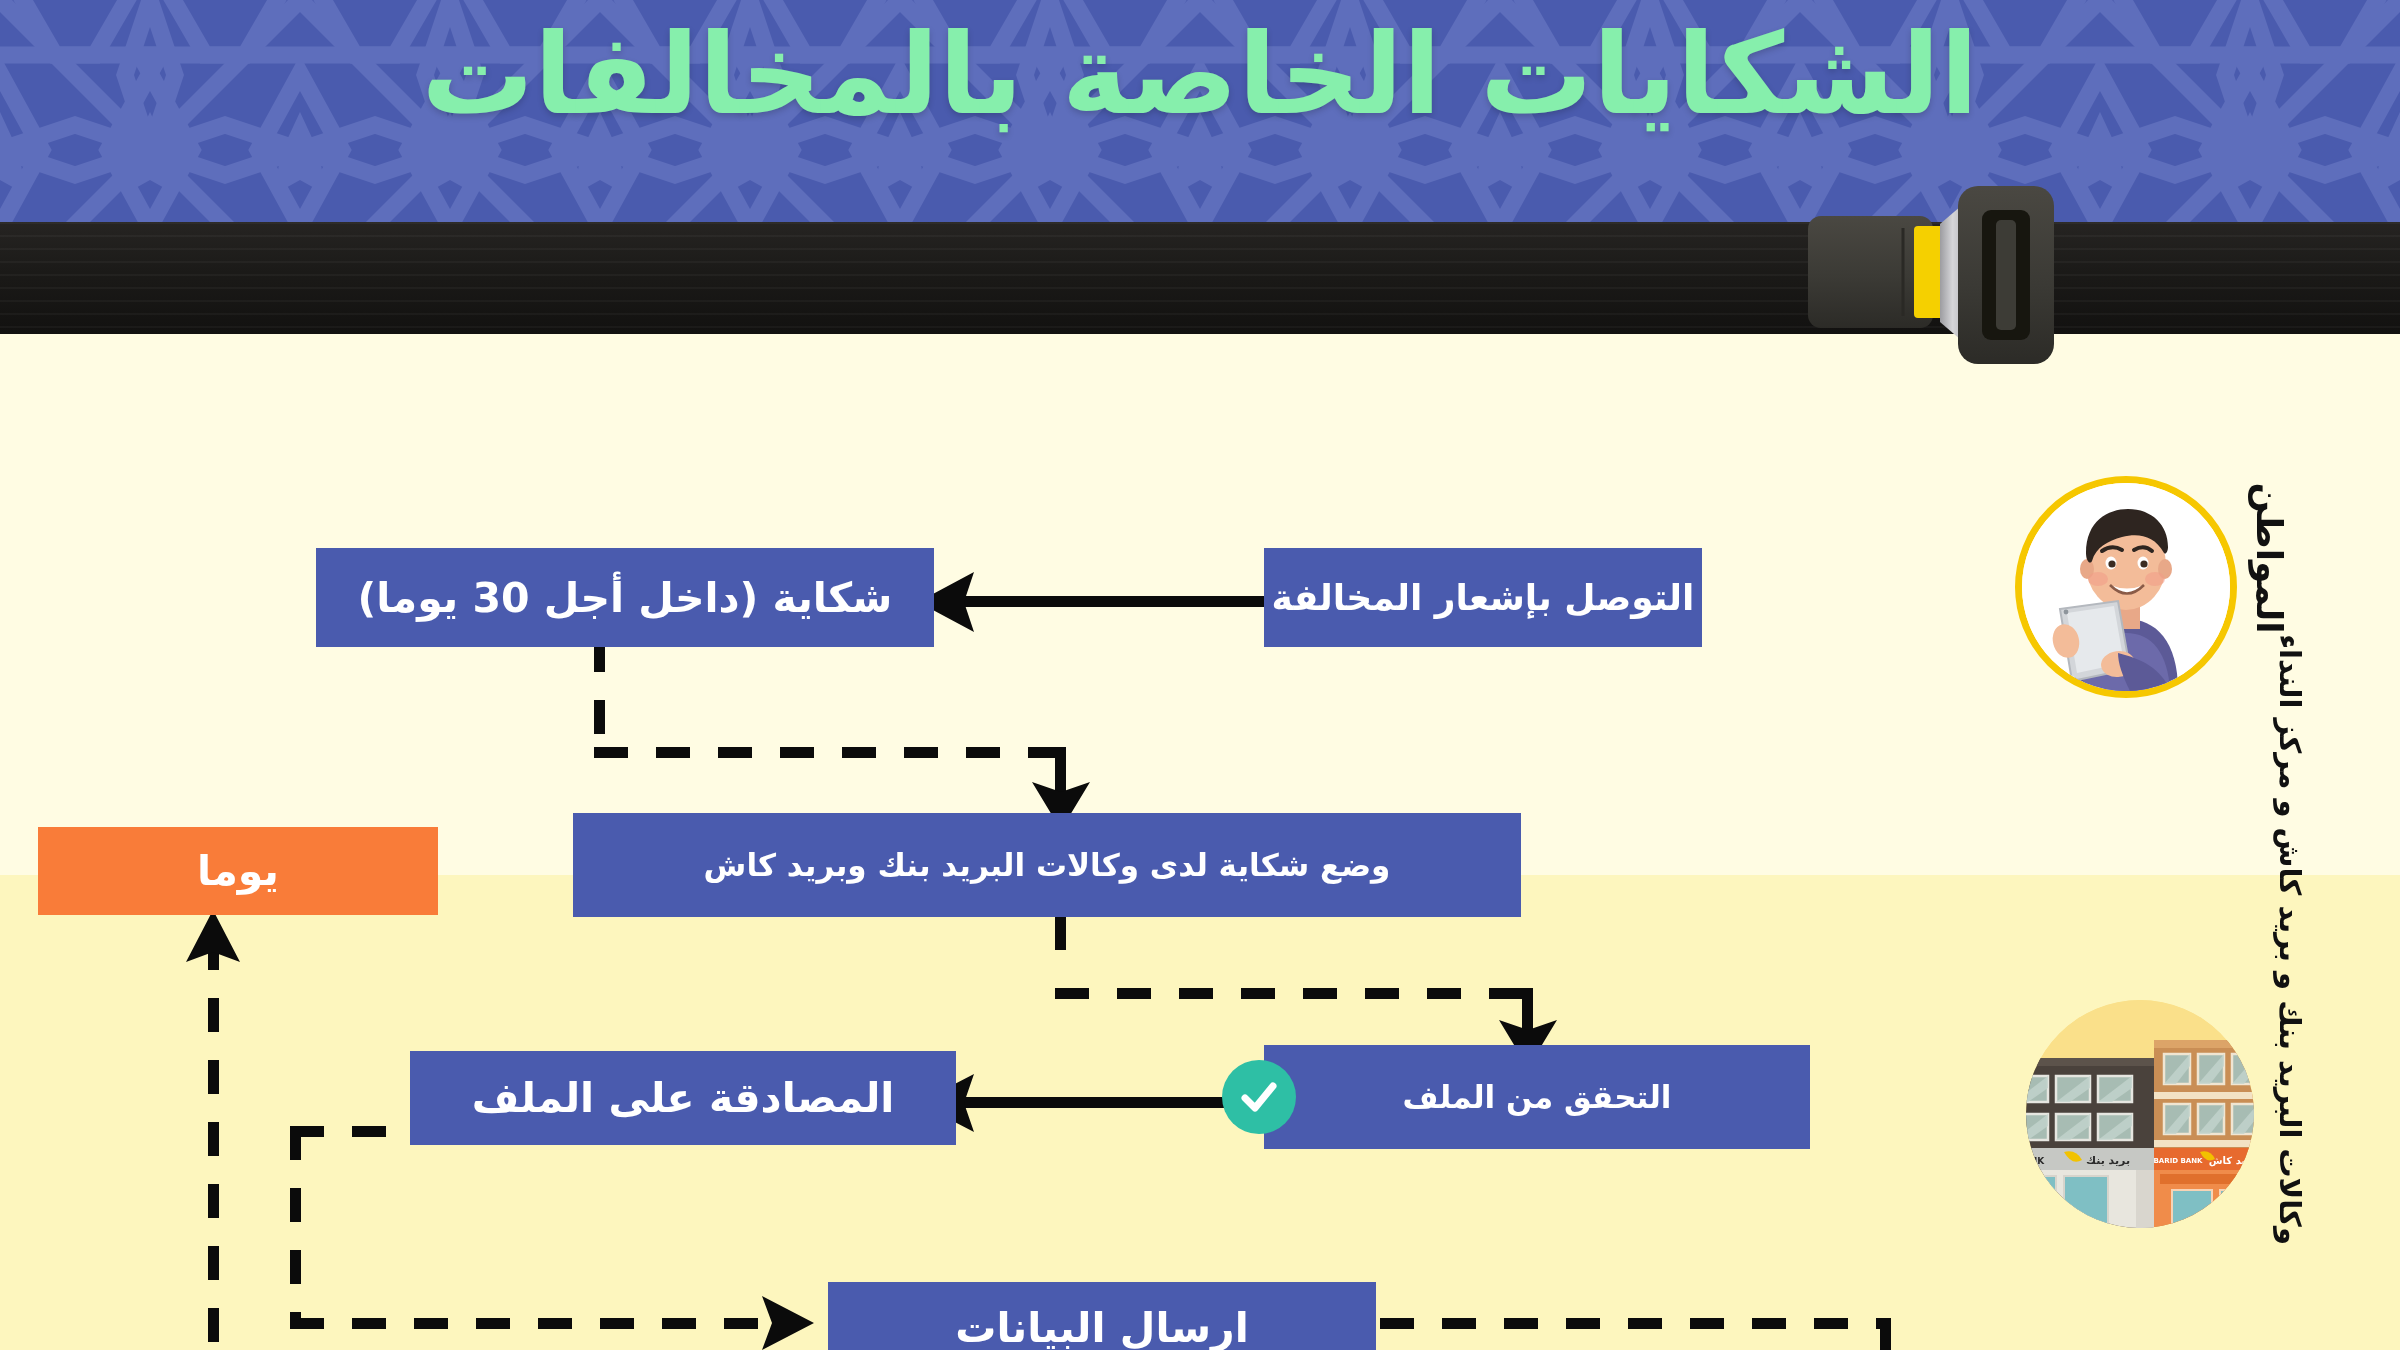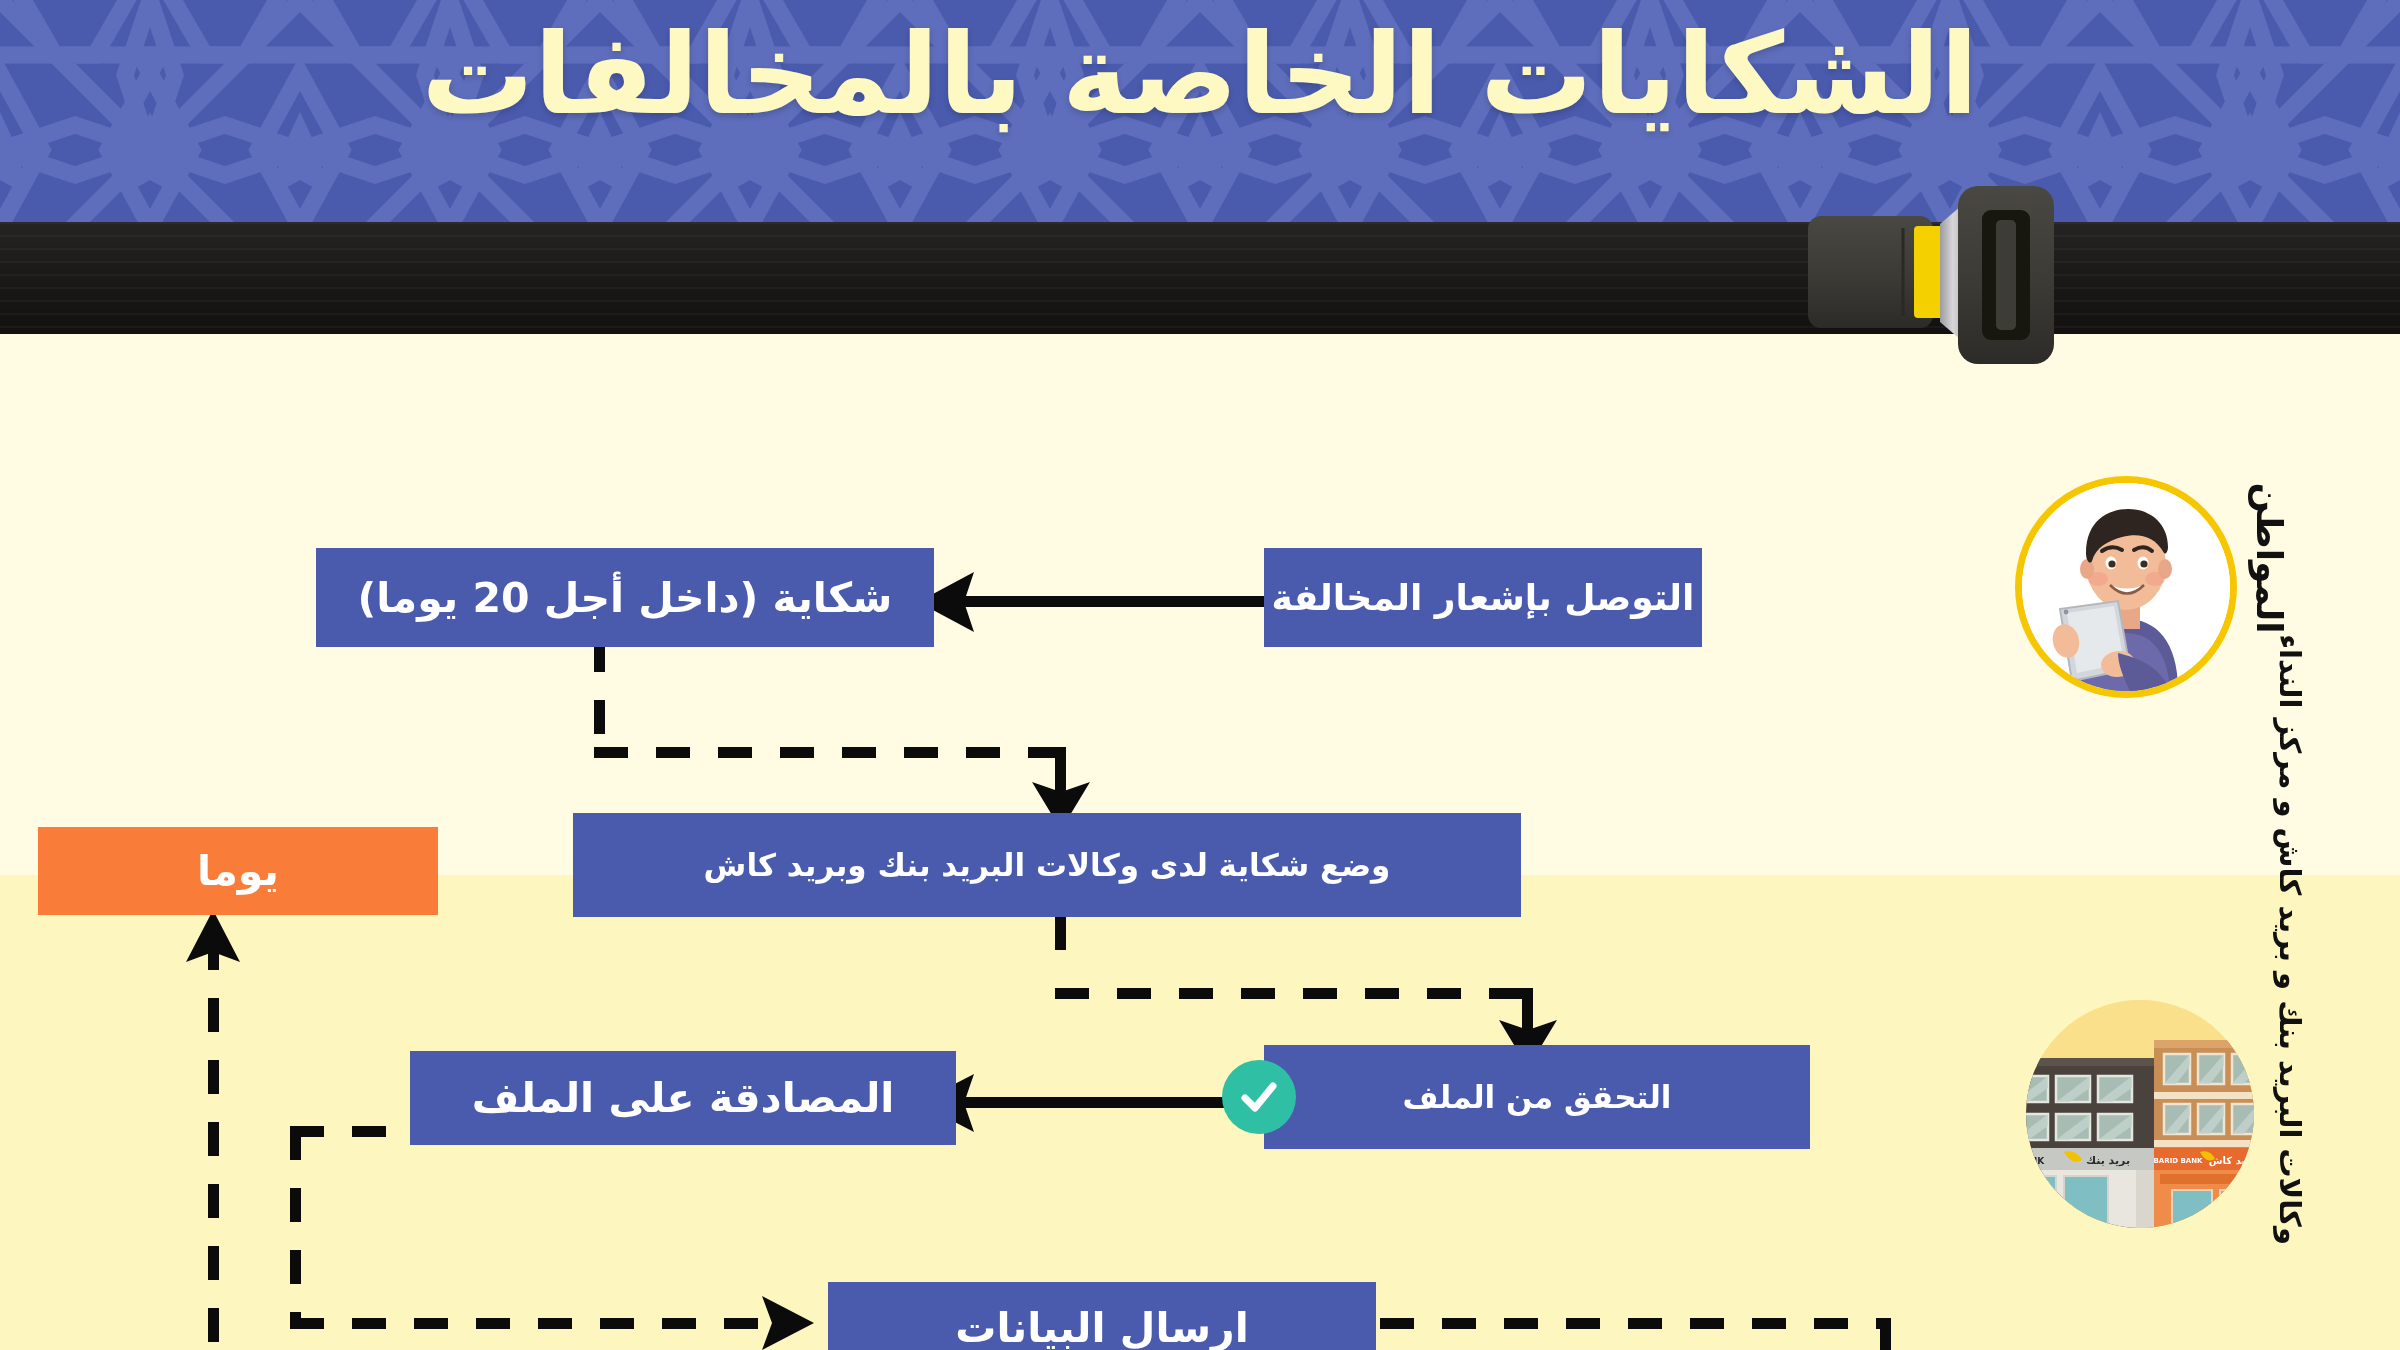--- a/index.html
+++ b/index.html
@@ -32,21 +32,21 @@
     overflow:hidden;
   }
   .header-pattern {
     position:absolute; inset:0;
     opacity:1;
   }
   .header-title {
     position:absolute;
     left:0; right:0; top:10px;
     text-align:center;
-    color:#fef9c3;
+    color:#86efac;
     font-size:112px;
     font-weight:bold;
     letter-spacing:-1px;
     line-height:1.15;
     text-shadow:0 3px 6px rgba(0,0,0,.18);
     white-space:nowrap;
     z-index:3;
   }
 
   
@@ -243,21 +243,21 @@
   </svg>
 
   <div class="dash-h" style="left:1380px; top:1318px; width:510px;"></div>
   <div class="dash-v" style="left:1880px; top:1318px; height:32px;"></div>
 
   <div class="node" style="left:1264px; top:548px; width:438px; height:99px; font-size:36px;">
     <span>التوصل بإشعار المخالفة</span>
   </div>
 
   <div class="node" style="left:316px; top:548px; width:618px; height:99px; font-size:41px;">
-    <span>شكاية (داخل أجل 20 يوما)</span>
+    <span>شكاية (داخل أجل 30 يوما)</span>
   </div>
 
   <div class="node" style="left:573px; top:813px; width:948px; height:104px; font-size:31px;">
     <span>وضع شكاية لدى وكالات البريد بنك وبريد كاش</span>
   </div>
 
   <div class="node orange" style="left:38px; top:827px; width:400px; height:88px; font-size:41px;">
     <span>يوما</span>
   </div>
 

